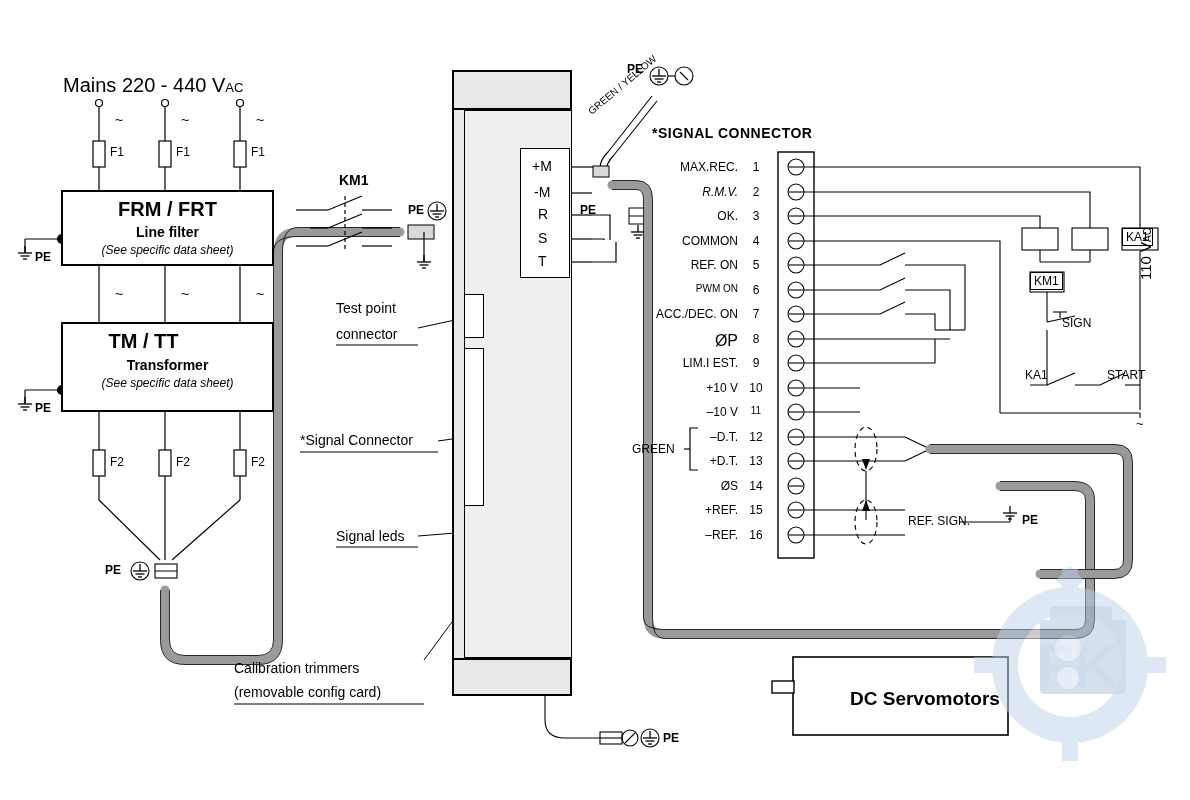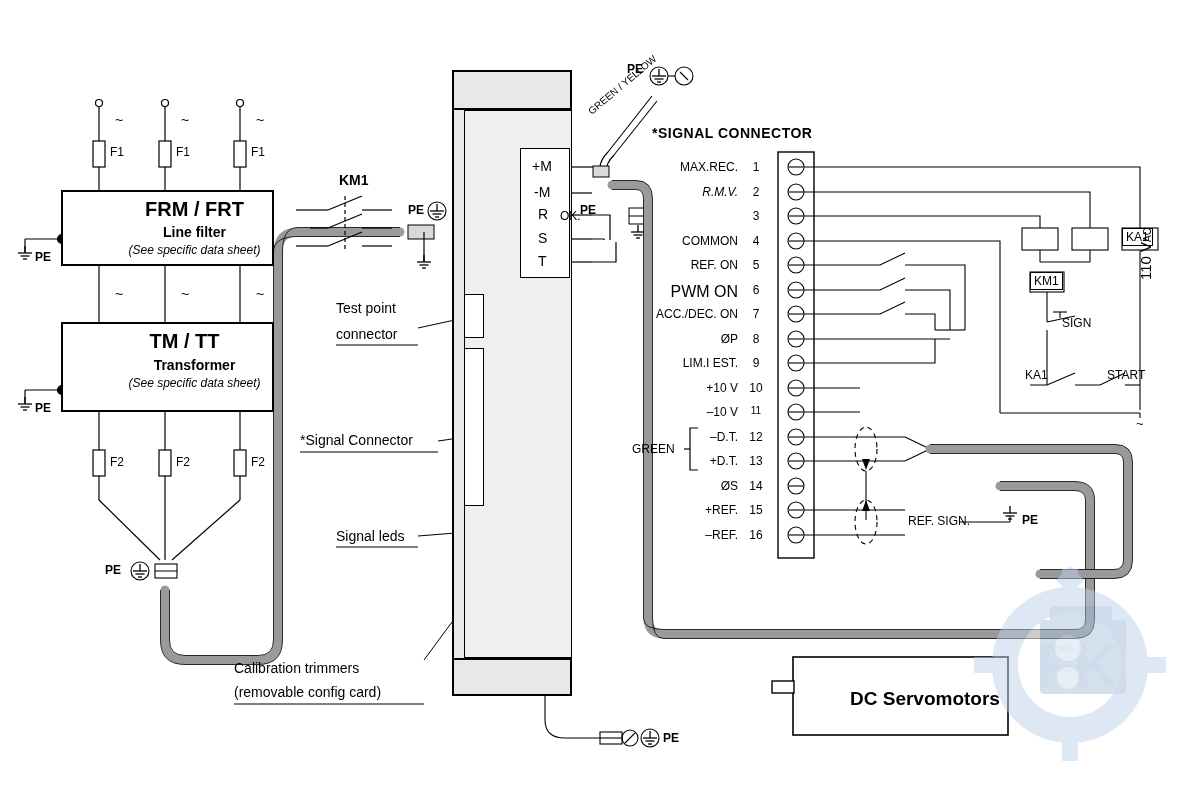--- a/index.html
+++ b/index.html
@@ -3,21 +3,21 @@
 <meta charset="utf-8">
 <style>
   html,body{margin:0;padding:0;background:#ffffff;}
   body{width:1190px;height:800px;position:relative;overflow:hidden;
        font-family:"Liberation Sans", sans-serif;color:#000;}
   #stage{position:absolute;left:0;top:0;width:1190px;height:800px;}
   .lbl{position:absolute;white-space:nowrap;}
   .box{position:absolute;border:2px solid #000;background:#fff;box-sizing:border-box;}
   .thin{position:absolute;border:1px solid #000;background:#fff;box-sizing:border-box;}
   .gray{background:#e8e8e8;}
-  .ctr{text-align:center;margin-left:27px;}
+  .ctr{text-align:center;}
   svg{position:absolute;left:0;top:0;}
   .ital{font-style:italic;}
   .bold{font-weight:bold;}
 </style>
 </head>
 <body>
 
 <div id="stage">
 
   <svg width="1190" height="800">
@@ -395,38 +395,41 @@
   <div class="thin" style="left:452px;top:70px;width:120px;height:40px;background:#e8e8e8;border-width:2px;"></div>
   <div class="thin" style="left:452px;top:658px;width:120px;height:38px;background:#e8e8e8;border-width:2px;"></div>
   <div class="thin" style="left:464px;top:110px;width:108px;height:548px;background:#efefef;border-width:1px;"></div>
 
   <div class="thin" style="left:520px;top:148px;width:50px;height:130px;background:#fff;border-width:1.5px;"></div>
 
   <div class="thin" style="left:464px;top:294px;width:20px;height:44px;background:#fff;"></div>
 
   <div class="thin" style="left:464px;top:348px;width:20px;height:158px;background:#fff;"></div>
 
+  <div class="lbl" style="left:63px;top:74px;font-size:20px;">
+    <span>Mains 220 - 440 V</span><span style="font-size:13px;vertical-align:baseline;">AC</span>
+  </div>
 
   <div class="lbl" style="left:115px;top:112px;font-size:14px;">~</div>
   <div class="lbl" style="left:181px;top:112px;font-size:14px;">~</div>
   <div class="lbl" style="left:256px;top:112px;font-size:14px;">~</div>
 
   <div class="lbl" style="left:110px;top:145px;font-size:12px;">F1</div>
   <div class="lbl" style="left:176px;top:145px;font-size:12px;">F1</div>
   <div class="lbl" style="left:251px;top:145px;font-size:12px;">F1</div>
 
   <div class="lbl ctr" style="left:61px;top:198px;width:213px;font-size:20px;font-weight:bold;">FRM / FRT</div>
   <div class="lbl ctr" style="left:61px;top:224px;width:213px;font-size:14px;font-weight:bold;">Line filter</div>
   <div class="lbl ctr ital" style="left:61px;top:243px;width:213px;font-size:12px;">(See specific data sheet)</div>
 
   <div class="lbl" style="left:115px;top:286px;font-size:14px;">~</div>
   <div class="lbl" style="left:181px;top:286px;font-size:14px;">~</div>
   <div class="lbl" style="left:256px;top:286px;font-size:14px;">~</div>
 
-  <div class="lbl ctr" style="left:71px;top:330px;width:173px;font-size:20px;font-weight:bold;">TM / TT</div>
+  <div class="lbl ctr" style="left:57px;top:330px;width:173px;font-size:20px;font-weight:bold;">TM / TT</div>
   <div class="lbl ctr" style="left:61px;top:357px;width:213px;font-size:14px;font-weight:bold;">Transformer</div>
   <div class="lbl ctr ital" style="left:61px;top:376px;width:213px;font-size:12px;">(See specific data sheet)</div>
 
   <div class="lbl" style="left:110px;top:455px;font-size:12px;">F2</div>
   <div class="lbl" style="left:176px;top:455px;font-size:12px;">F2</div>
   <div class="lbl" style="left:251px;top:455px;font-size:12px;">F2</div>
 
   <div class="lbl bold" style="left:35px;top:250px;font-size:12px;">PE</div>
   <div class="lbl bold" style="left:35px;top:401px;font-size:12px;">PE</div>
   <div class="lbl bold" style="left:105px;top:563px;font-size:12px;">PE</div>
@@ -450,26 +453,26 @@
   <div class="lbl" style="left:336px;top:326px;font-size:14px;">connector</div>
   <div class="lbl" style="left:300px;top:432px;font-size:14px;">*Signal Connector</div>
   <div class="lbl" style="left:336px;top:528px;font-size:14px;">Signal leds</div>
   <div class="lbl" style="left:234px;top:660px;font-size:14px;">Calibration trimmers</div>
   <div class="lbl" style="left:234px;top:684px;font-size:14px;">(removable config card)</div>
 
   <div class="lbl bold" style="left:652px;top:125px;font-size:14px;letter-spacing:0.5px;">*SIGNAL  CONNECTOR</div>
 
   <div class="lbl" style="left:560px;top:160px;width:178px;text-align:right;font-size:12px;">MAX.REC.</div>
   <div class="lbl" style="left:560px;top:185px;width:178px;text-align:right;font-size:12px;font-style:italic;">R.M.V.</div>
-  <div class="lbl" style="left:560px;top:209px;width:178px;text-align:left;font-size:12px;">OK.</div>
+  <div class="lbl" style="left:560px;top:209px;width:178px;text-align:right;font-size:12px;">OK.</div>
   <div class="lbl" style="left:560px;top:234px;width:178px;text-align:right;font-size:12px;">COMMON</div>
   <div class="lbl" style="left:560px;top:258px;width:178px;text-align:right;font-size:12px;">REF. ON</div>
-  <div class="lbl" style="left:560px;top:283px;width:178px;text-align:right;font-size:16px;">PWM ON</div>
+  <div class="lbl" style="left:560px;top:283px;width:178px;text-align:right;font-size:10px;">PWM ON</div>
   <div class="lbl" style="left:560px;top:307px;width:178px;text-align:right;font-size:12px;">ACC./DEC. ON</div>
-  <div class="lbl" style="left:560px;top:332px;width:178px;text-align:right;font-size:12px;">ØP</div>
+  <div class="lbl" style="left:560px;top:332px;width:178px;text-align:right;font-size:16px;">ØP</div>
   <div class="lbl" style="left:560px;top:356px;width:178px;text-align:right;font-size:12px;">LIM.I EST.</div>
   <div class="lbl" style="left:560px;top:381px;width:178px;text-align:right;font-size:12px;">+10 V</div>
   <div class="lbl" style="left:560px;top:405px;width:178px;text-align:right;font-size:12px;">–10 V</div>
   <div class="lbl" style="left:560px;top:430px;width:178px;text-align:right;font-size:12px;">–D.T.</div>
   <div class="lbl" style="left:560px;top:454px;width:178px;text-align:right;font-size:12px;">+D.T.</div>
   <div class="lbl" style="left:560px;top:479px;width:178px;text-align:right;font-size:12px;">ØS</div>
   <div class="lbl" style="left:560px;top:503px;width:178px;text-align:right;font-size:12px;">+REF.</div>
   <div class="lbl" style="left:560px;top:528px;width:178px;text-align:right;font-size:12px;">–REF.</div>
 
   <div class="lbl" style="left:746px;top:160px;width:20px;text-align:center;font-size:12px;">1</div>

